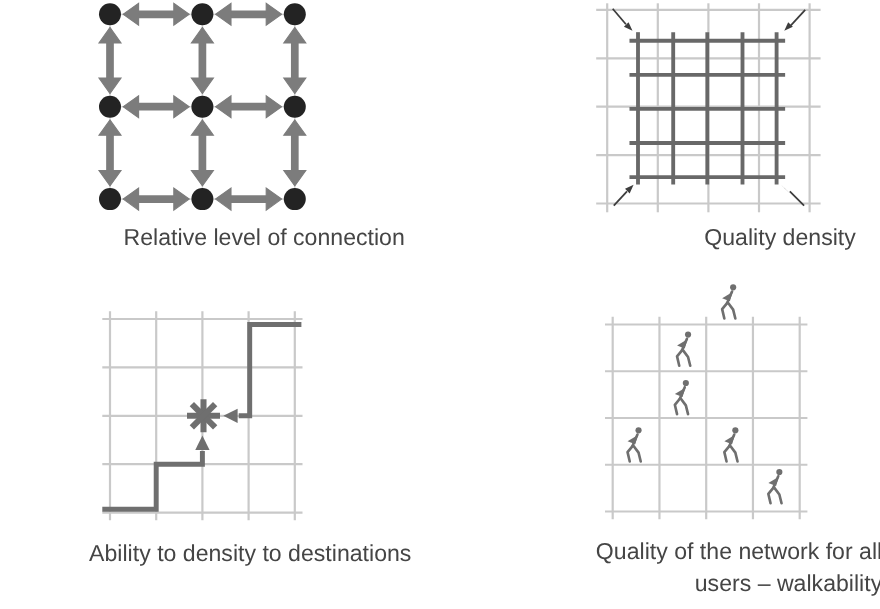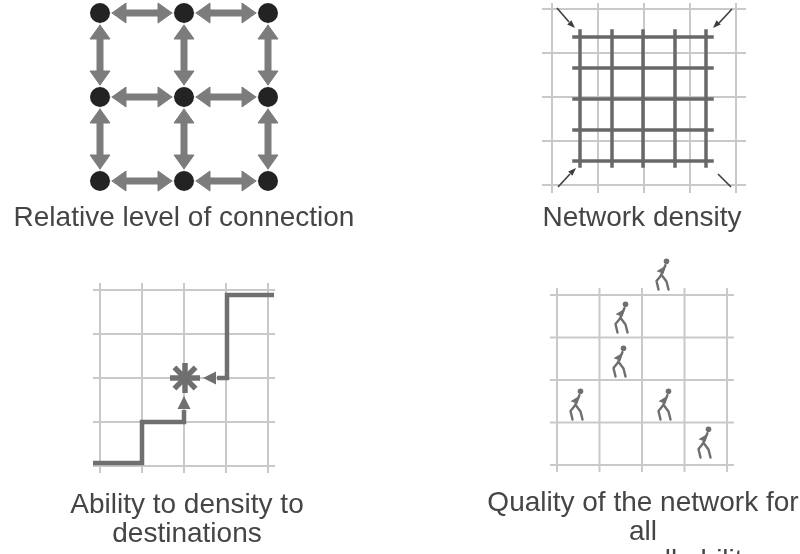--- a/index.html
+++ b/index.html
@@ -9,24 +9,24 @@
     font-family: "Liberation Sans", sans-serif;
     position: relative; overflow: hidden;
   }
   .panel-svg { position: absolute; display: block; }
   #svg-connection   { left: 60px;  top: 0;    width: 250px; height: 195px; }
   #svg-density      { left: 540px; top: 0;    width: 210px; height: 200px; }
   #svg-destinations { left: 85px;  top: 275px; width: 210px; height: 200px; }
   #svg-walkability  { left: 540px; top: 255px; width: 220px; height: 220px; }
   .caption {
     position: absolute;
-    font-size: 28px;
+    font-size: 21px;
     line-height: 29px;
     color: var(--caption, #454545);
-    text-align: center;
+    text-align: right;
     white-space: pre-line;
   }
   #cap-connection   { left: 0;    top: 202px; width: 368px; }
   #cap-density      { left: 506px; top: 202px; width: 272px; }
   #cap-destinations { left: 0;    top: 489px; width: 374px; }
   #cap-walkability  { left: 484px; top: 487px; width: 318px; }
 
   .faint-link   { stroke: var(--faintLink, #ddd); stroke-width: 1.5; }
   .dbl-arrow    { stroke: var(--arrow, #7c7c7c); fill: var(--arrow, #7c7c7c); }
   .node-dot     { fill: var(--node, #232323); }
@@ -182,16 +182,16 @@
   </g>
   <use href="#walker" x="112" y="3" width="22" height="34"></use>
   <use href="#walker" x="71" y="46" width="22" height="34"></use>
   <use href="#walker" x="69" y="90" width="22" height="34"></use>
   <use href="#walker" x="26" y="133" width="22" height="34"></use>
   <use href="#walker" x="114" y="133" width="22" height="34"></use>
   <use href="#walker" x="154" y="171" width="22" height="34"></use>
 </svg>
 
 <div id="cap-connection" class="caption">Relative level of connection</div>
-<div id="cap-density" class="caption">Network density</div>
+<div id="cap-density" class="caption">Quality density</div>
 <div id="cap-destinations" class="caption">Ability to density to destinations</div>
 <div id="cap-walkability" class="caption">Quality of the network for all
 users – walkability</div>
 
 </body></html>

